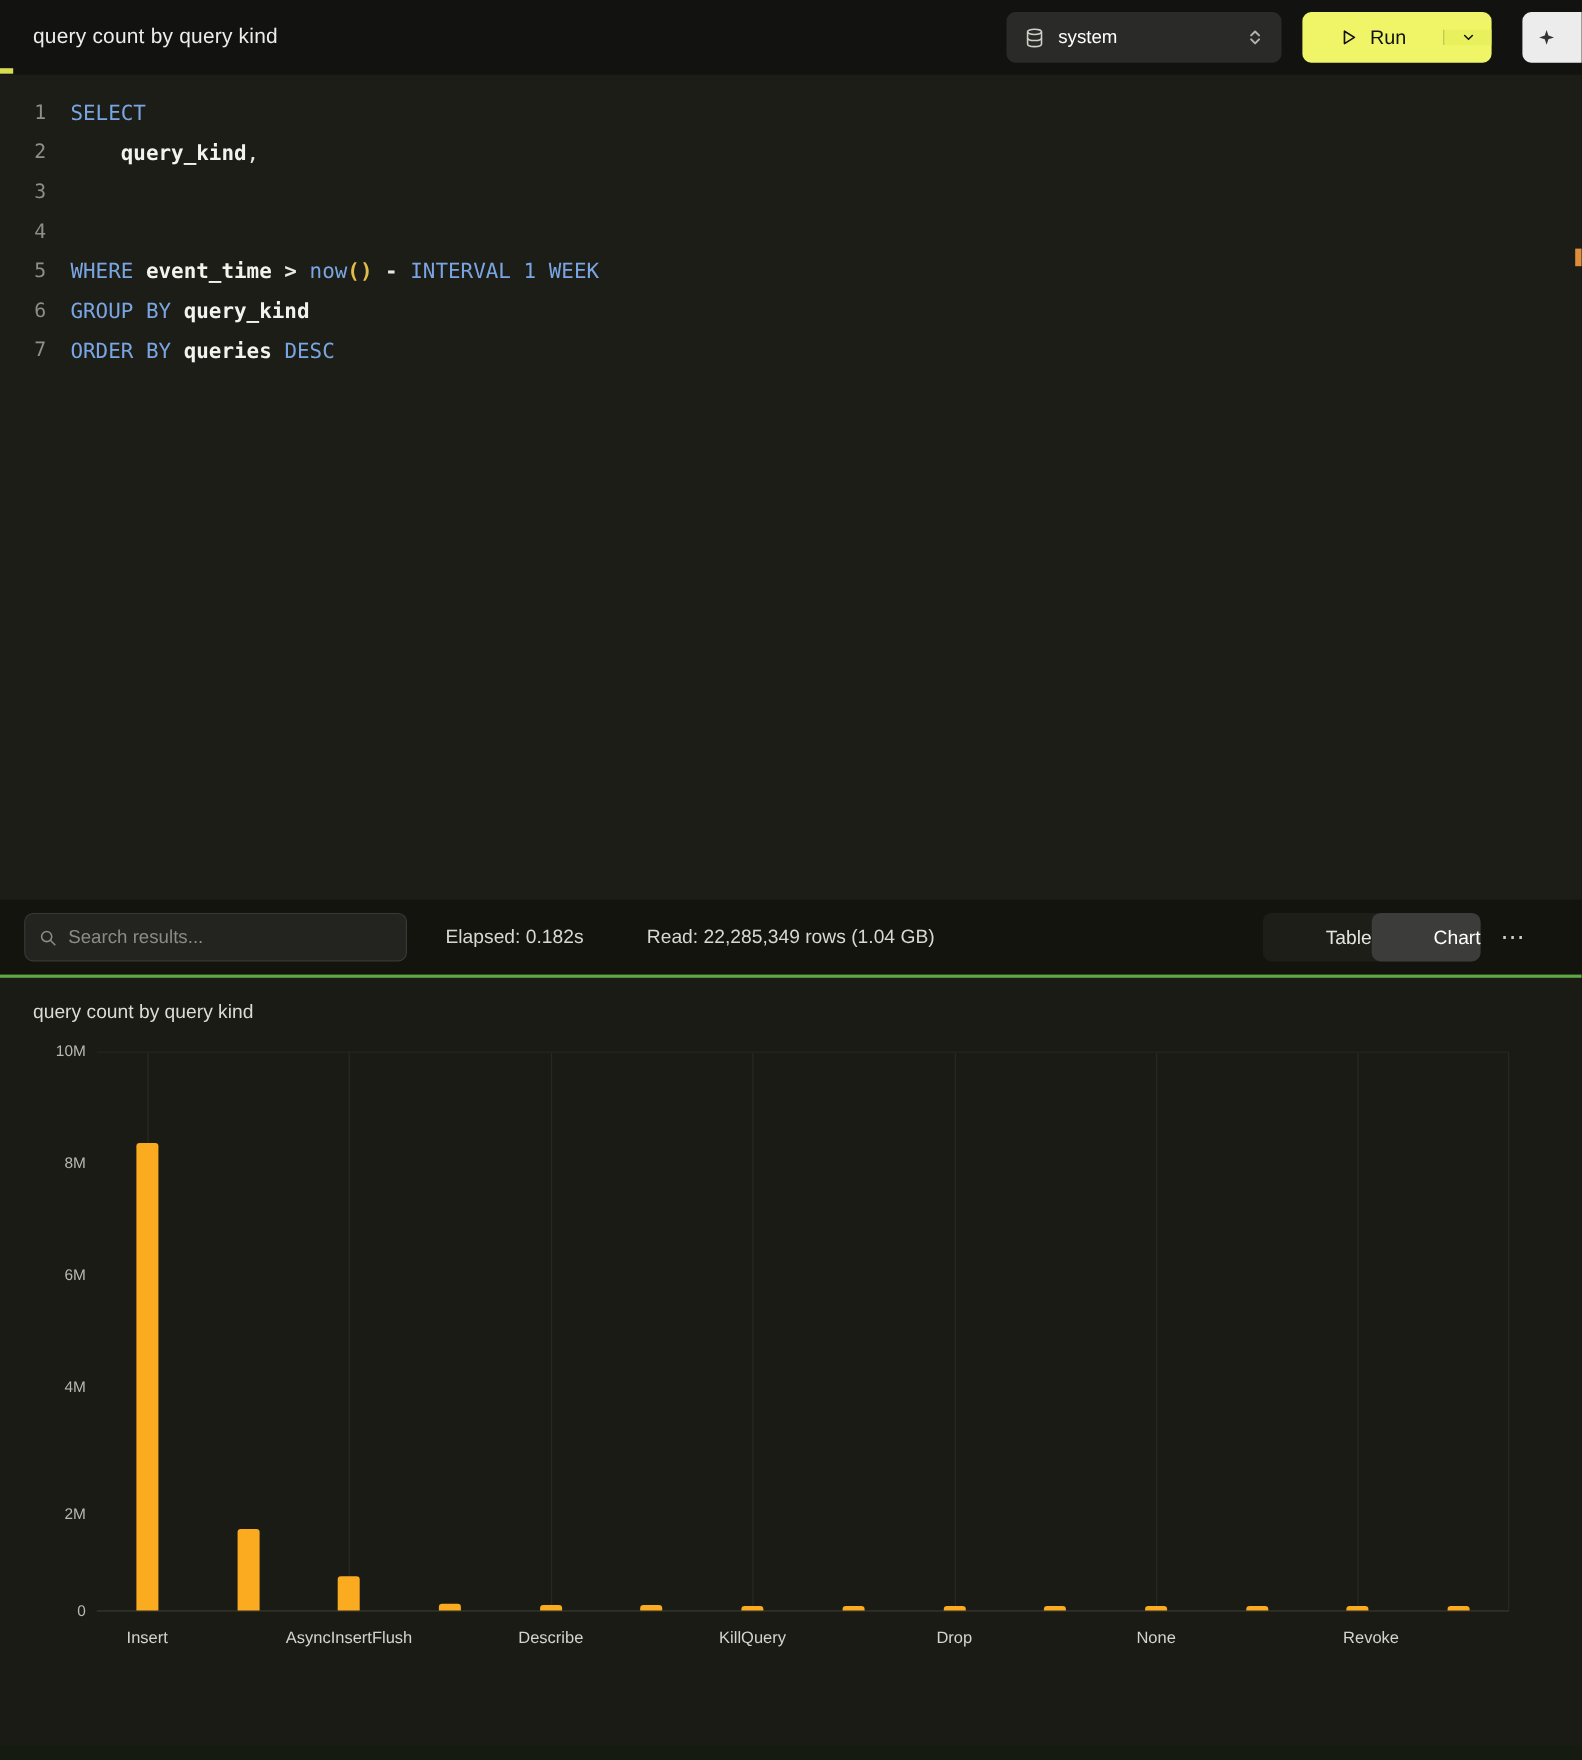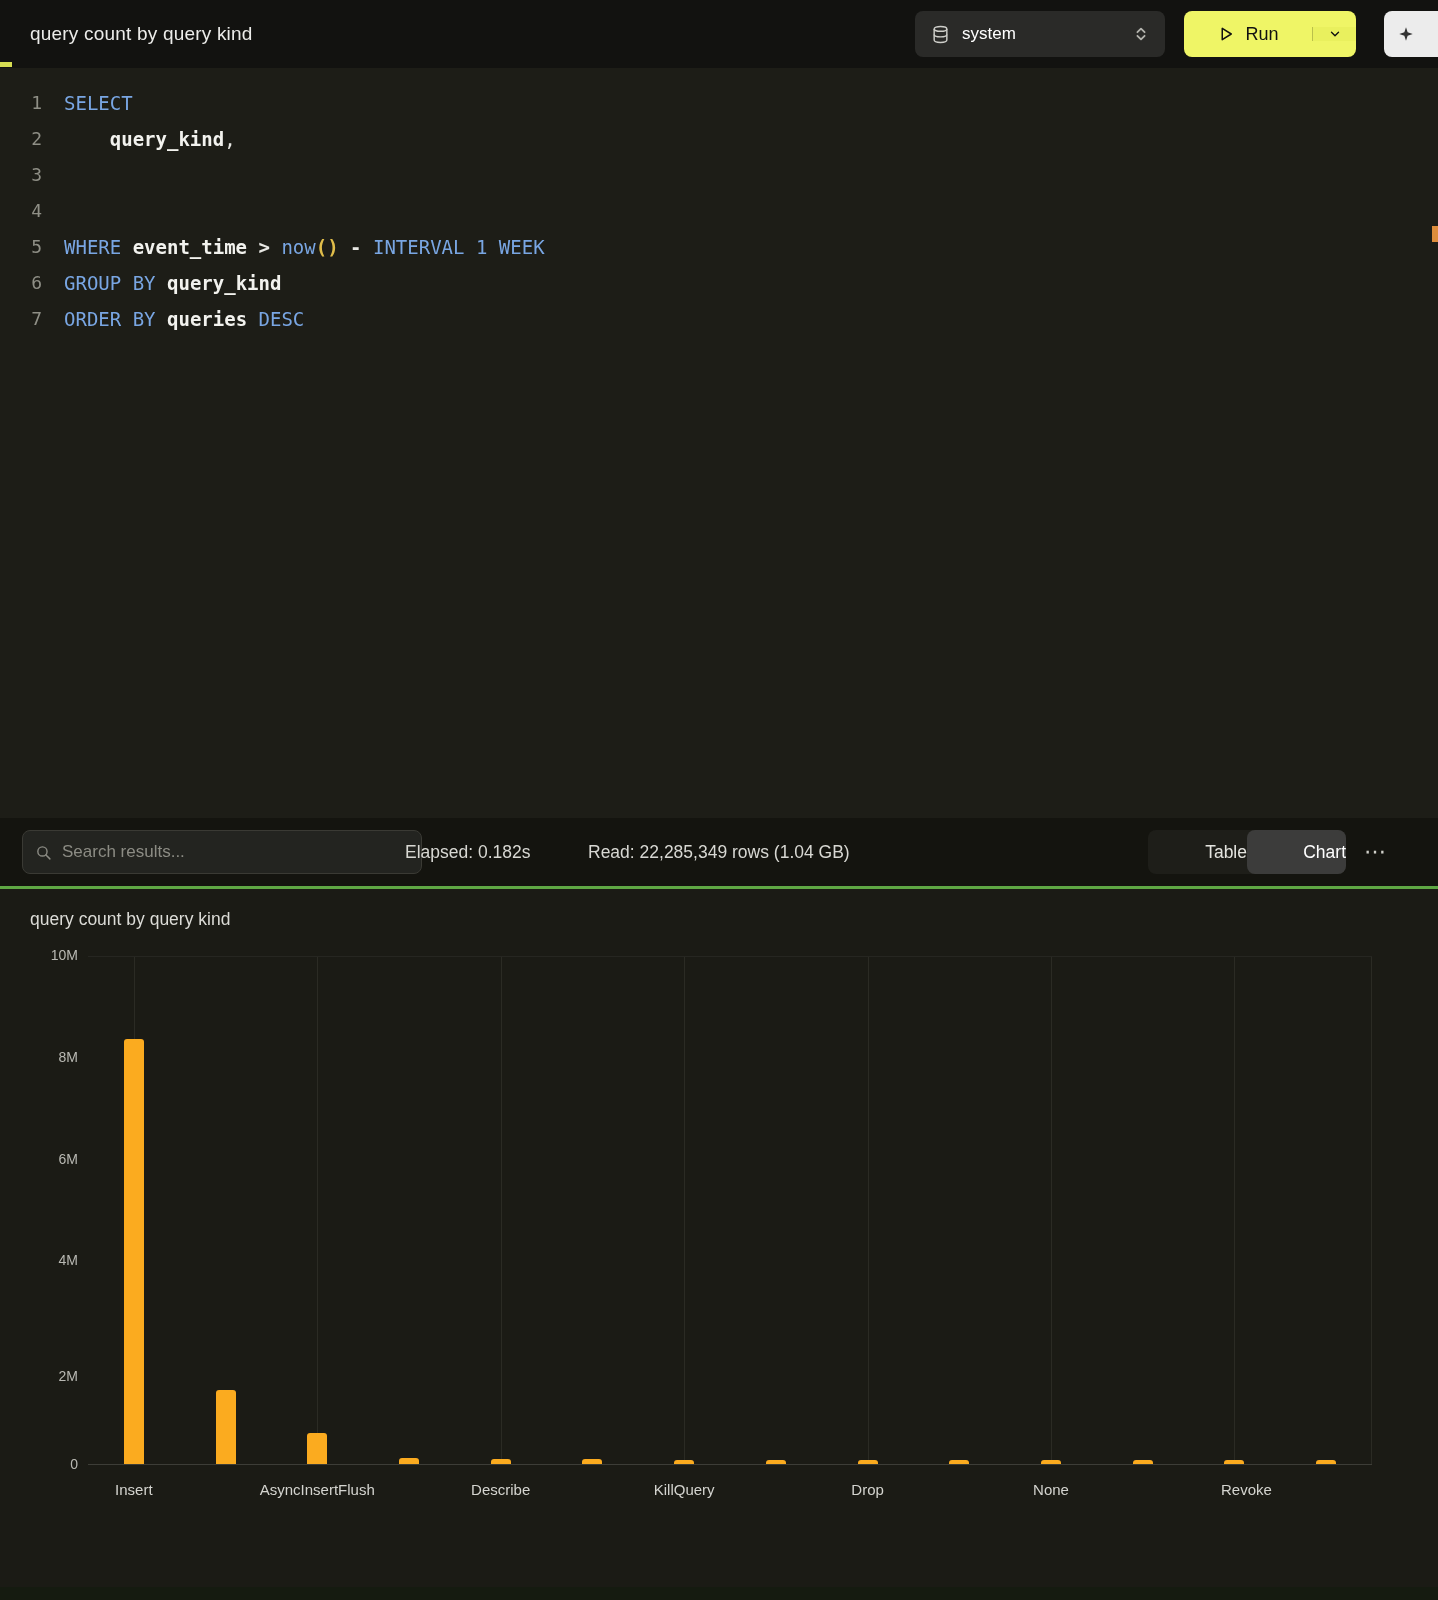--- a/index.html
+++ b/index.html
@@ -27,21 +27,21 @@
   .tok-par{color:#e0bd4a;font-weight:700}
   .tok-str{color:#c9a227}
   .tok-op{color:#e8e8e4;font-weight:700}
   .tok-num{color:#79a6e3}
   .tok-pl{color:#e8e8e4}
   .mark-yellow{position:absolute;left:0;top:62px;width:12px;height:5px;background:#d6dd52}
   .mark-orange{position:absolute;right:0;top:226px;width:6px;height:16px;background:#de8d3c}
 
   
   .toolbar{position:absolute;top:818px;left:0;right:0;height:68px;background:#14140f;}
-  .search-box{position:absolute;left:22px;top:12px;width:400px;height:44px;background:#232420;border:1px solid #3a3a34;border-radius:8px;display:flex;align-items:center;padding:0 12px;gap:10px;}
+  .search-box{position:absolute;left:22px;top:12px;width:348px;height:44px;background:#232420;border:1px solid #3a3a34;border-radius:8px;display:flex;align-items:center;padding:0 12px;gap:10px;}
   .search-input{background:transparent;border:none;outline:none;color:#ddd;font-size:17px;flex:1;font-family:"Liberation Sans",sans-serif;}
   .search-input::placeholder{color:#8c8c84}
   .stat{position:absolute;top:50%;transform:translateY(-50%);font-size:17.5px;color:#d8d8d3}
   .elapsed{left:405px}
   .read{left:588px}
   .view-toggle{position:absolute;right:92px;top:12px;height:44px;display:flex;background:#1e1e19;border-radius:8px;}
   .view-tab{min-width:99px;height:44px;border:none;background:transparent;color:#e4e4df;font-size:17.5px;border-radius:8px;cursor:pointer;font-family:"Liberation Sans",sans-serif;text-align:right;}
   .view-tab.selected{background:#3c3c3b;color:#fff;}
   .kebab{position:absolute;right:52px;top:50%;transform:translateY(-50%);color:#d0d0ca;font-size:22px;cursor:pointer;line-height:1;}
 

